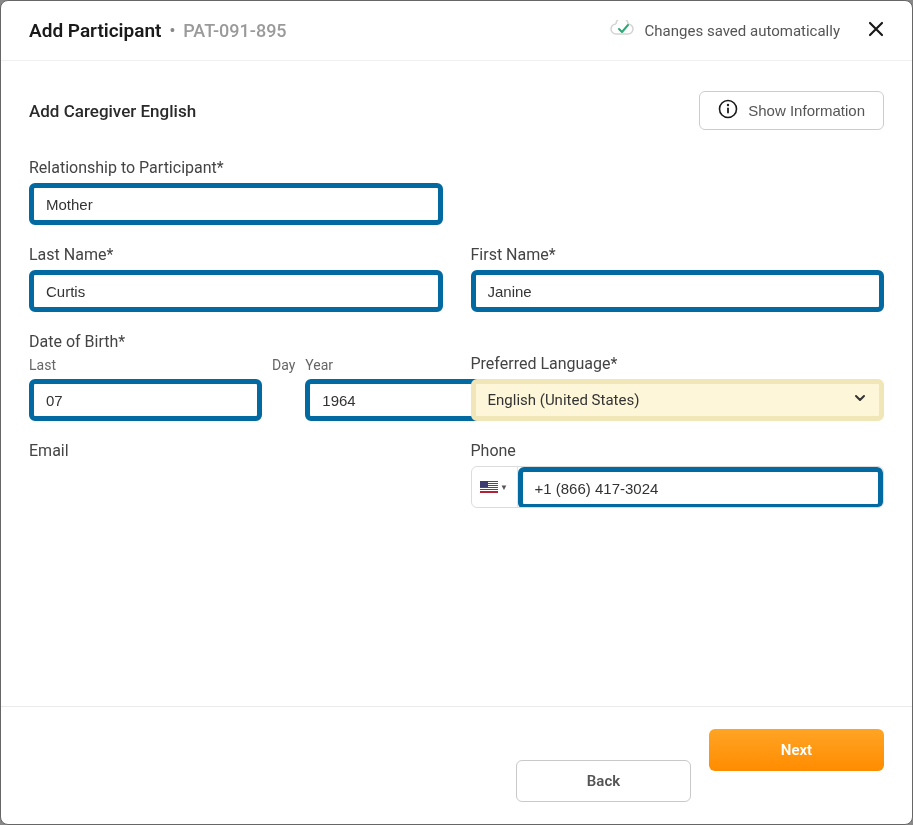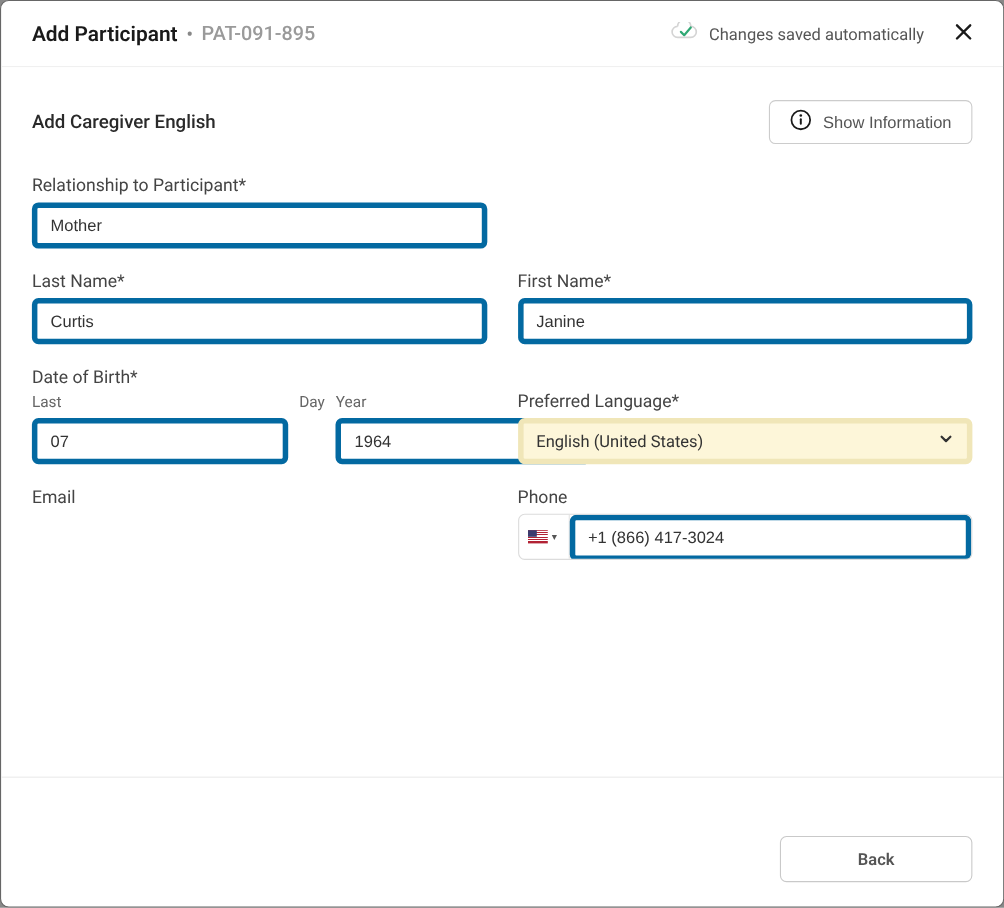--- a/index.html
+++ b/index.html
@@ -172,15 +172,18 @@
         </div>
       </div>
 
     </div>
   </div>
 
   <div class="footer">
     <div class="btn btn-secondary">
       <span>Back</span>
     </div>
+    <div class="btn btn-primary">
+      <span>Next</span>
+    </div>
   </div>
 
 </div>
 
 </body></html>

